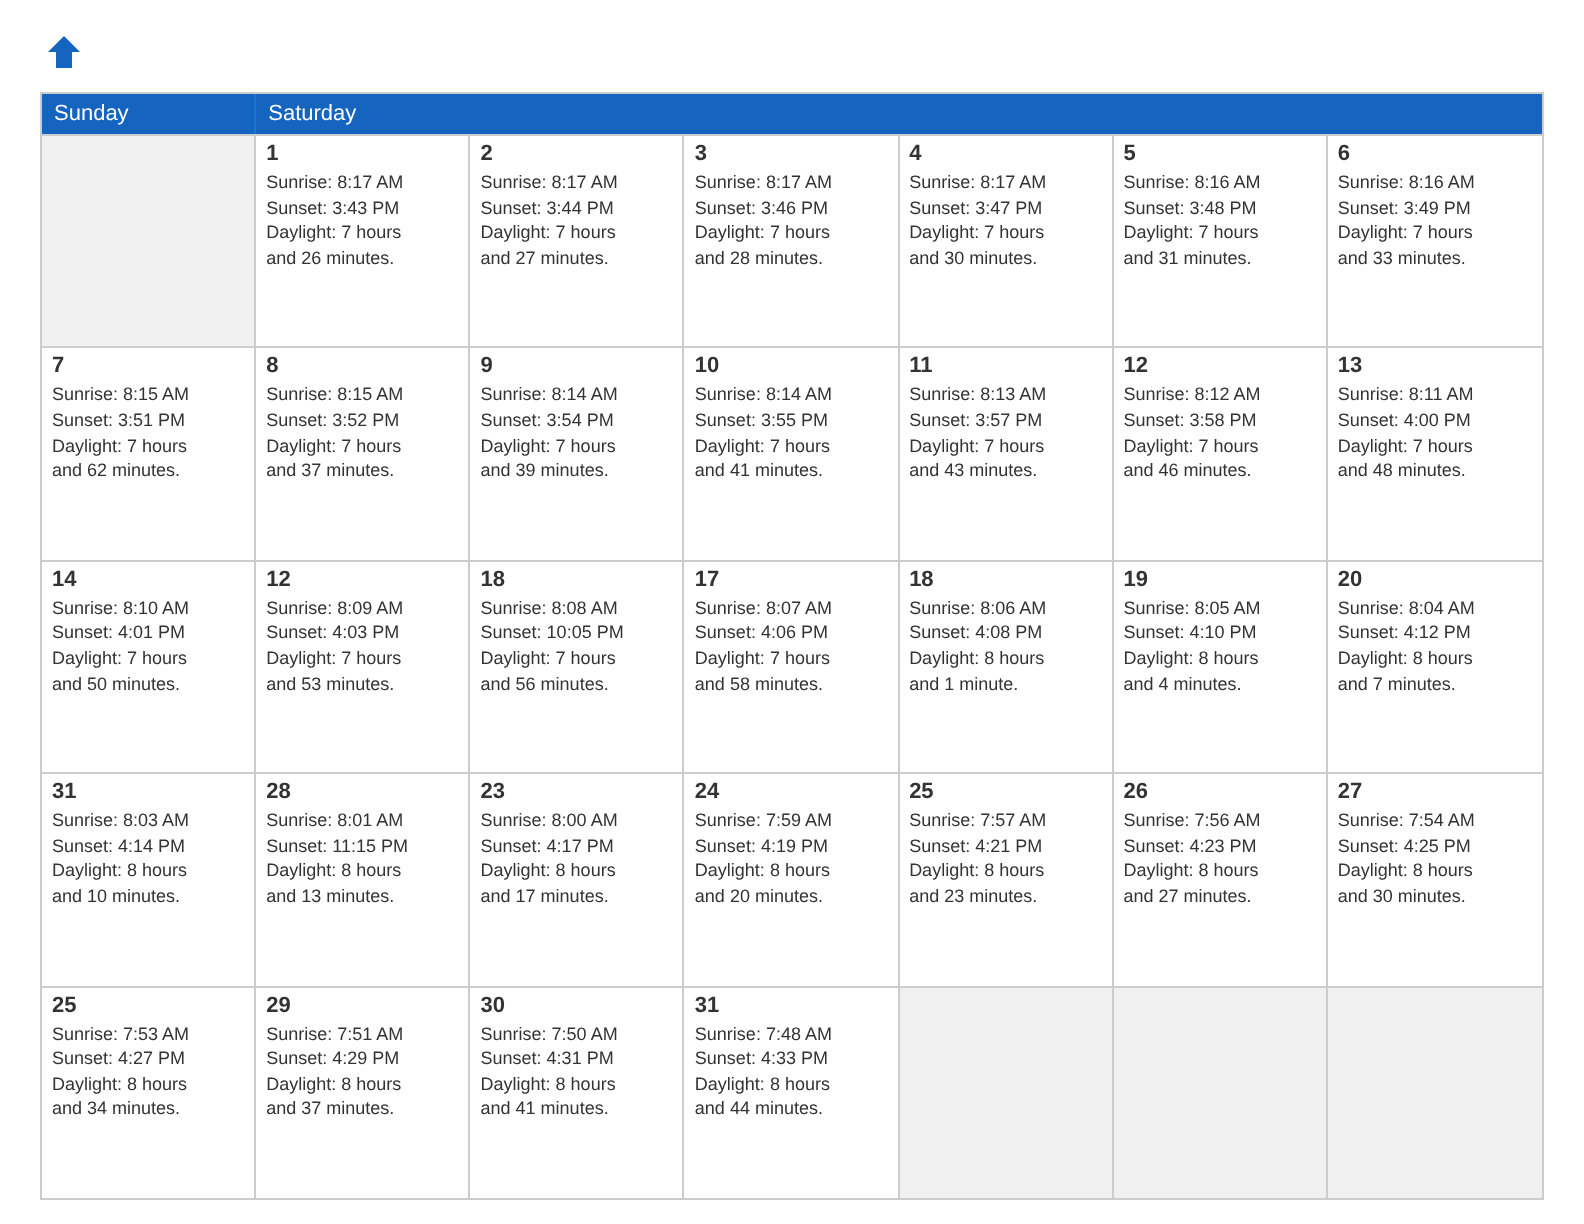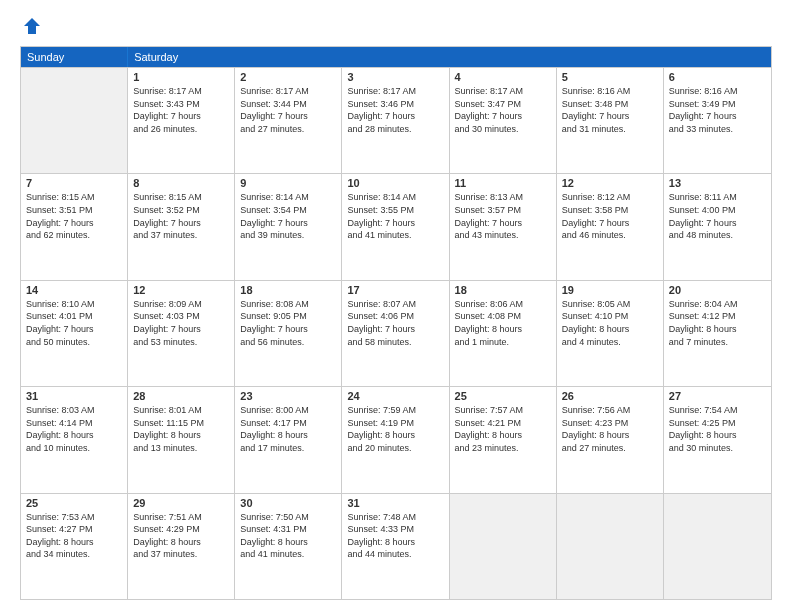--- a/index.html
+++ b/index.html
@@ -247,21 +247,21 @@
           <div class="cal-cell">
             <div class="day-num">12</div>
             <div class="cell-line">Sunrise: 8:09 AM</div>
             <div class="cell-line">Sunset: 4:03 PM</div>
             <div class="cell-line">Daylight: 7 hours</div>
             <div class="cell-line">and 53 minutes.</div>
           </div>
           <div class="cal-cell">
             <div class="day-num">18</div>
             <div class="cell-line">Sunrise: 8:08 AM</div>
-            <div class="cell-line">Sunset: 9:05 PM</div>
+            <div class="cell-line">Sunset: 10:05 PM</div>
             <div class="cell-line">Daylight: 7 hours</div>
             <div class="cell-line">and 56 minutes.</div>
           </div>
           <div class="cal-cell">
             <div class="day-num">17</div>
             <div class="cell-line">Sunrise: 8:07 AM</div>
             <div class="cell-line">Sunset: 4:06 PM</div>
             <div class="cell-line">Daylight: 7 hours</div>
             <div class="cell-line">and 58 minutes.</div>
           </div>

